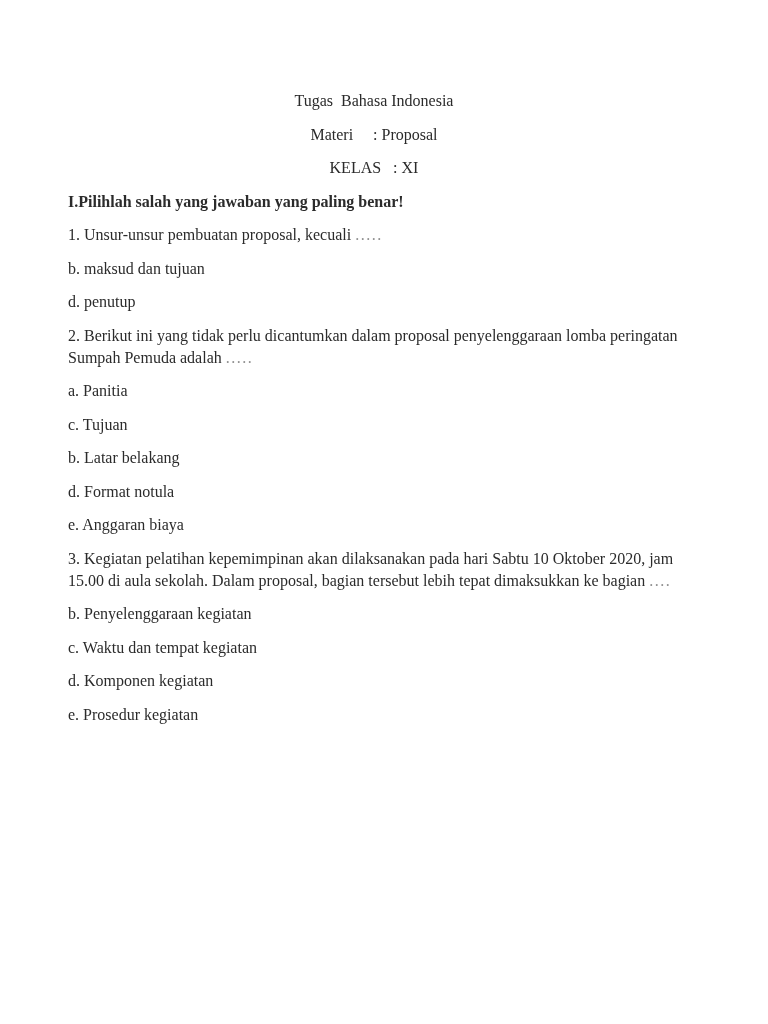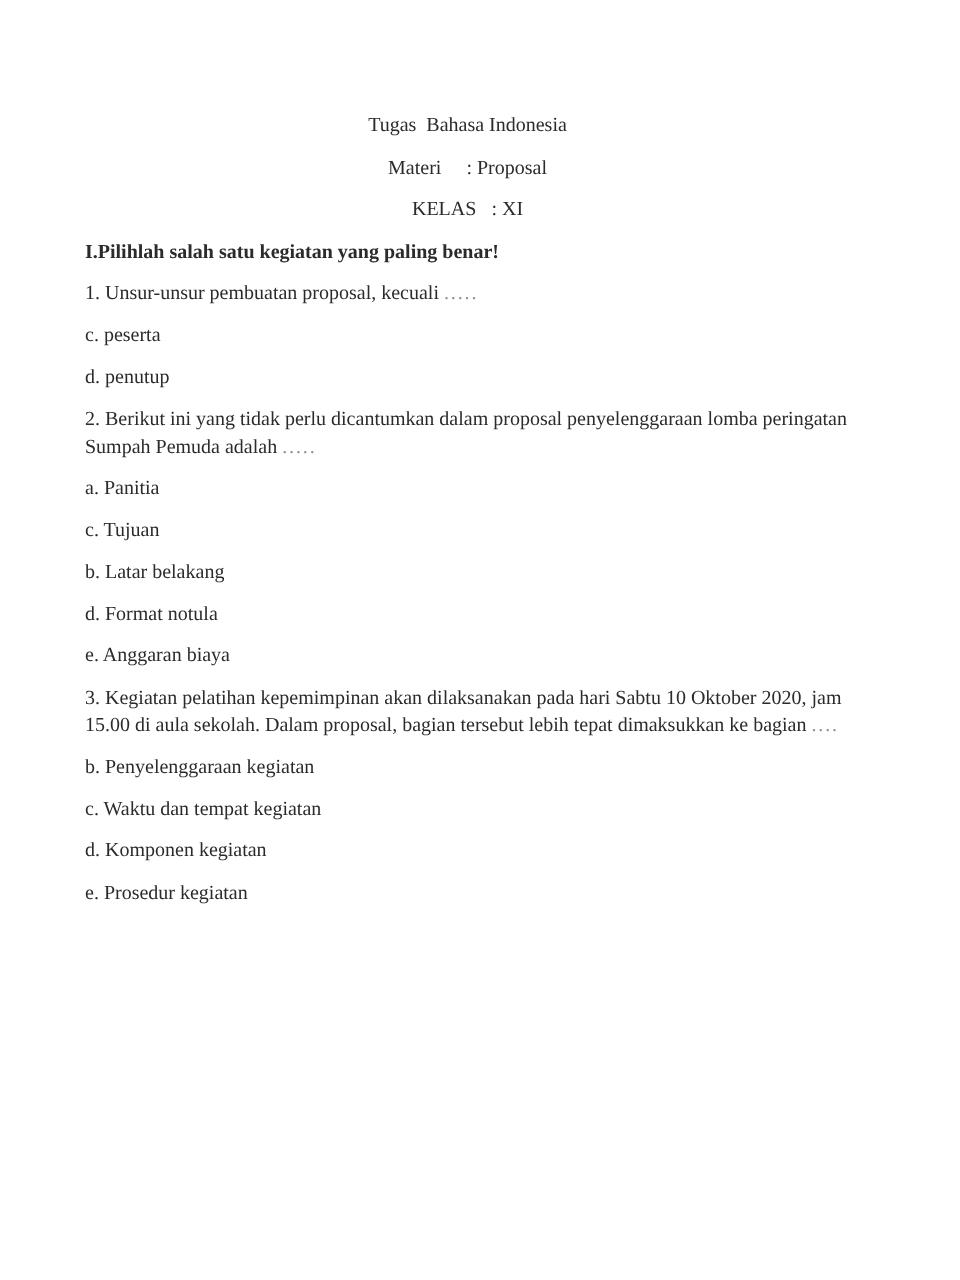--- a/index.html
+++ b/index.html
@@ -38,24 +38,24 @@
 </style>
 </head>
 <body>
 
 <div class="page" style="--text-color: #2b2b2b; --dots-color: #8f8f8f;">
 
   <p class="center">Tugas  Bahasa Indonesia</p>
   <p class="center">Materi     : Proposal</p>
   <p class="center">KELAS   : XI</p>
 
-  <p class="instruction">I.Pilihlah salah satu kegiatan yang paling benar!</p>
+  <p class="instruction">I.Pilihlah salah yang jawaban yang paling benar!</p>
 
   <p class="question"><span>1. Unsur-unsur pembuatan proposal, kecuali </span><span class="dots">.....</span></p>
-  <p class="option">c. peserta</p>
+  <p class="option">b. maksud dan tujuan</p>
   <p class="option">d. penutup</p>
 
   <p class="question"><span>2. Berikut ini yang tidak perlu dicantumkan dalam proposal penyelenggaraan lomba peringatan Sumpah Pemuda adalah </span><span class="dots">.....</span></p>
   <p class="option">a. Panitia</p>
   <p class="option">c. Tujuan</p>
   <p class="option">b. Latar belakang</p>
   <p class="option">d. Format notula</p>
   <p class="option">e. Anggaran biaya</p>
 
   <p class="question"><span>3. Kegiatan pelatihan kepemimpinan akan dilaksanakan pada hari Sabtu 10 Oktober 2020, jam 15.00 di aula sekolah. Dalam proposal, bagian tersebut lebih tepat dimaksukkan ke bagian </span><span class="dots">....</span></p>

